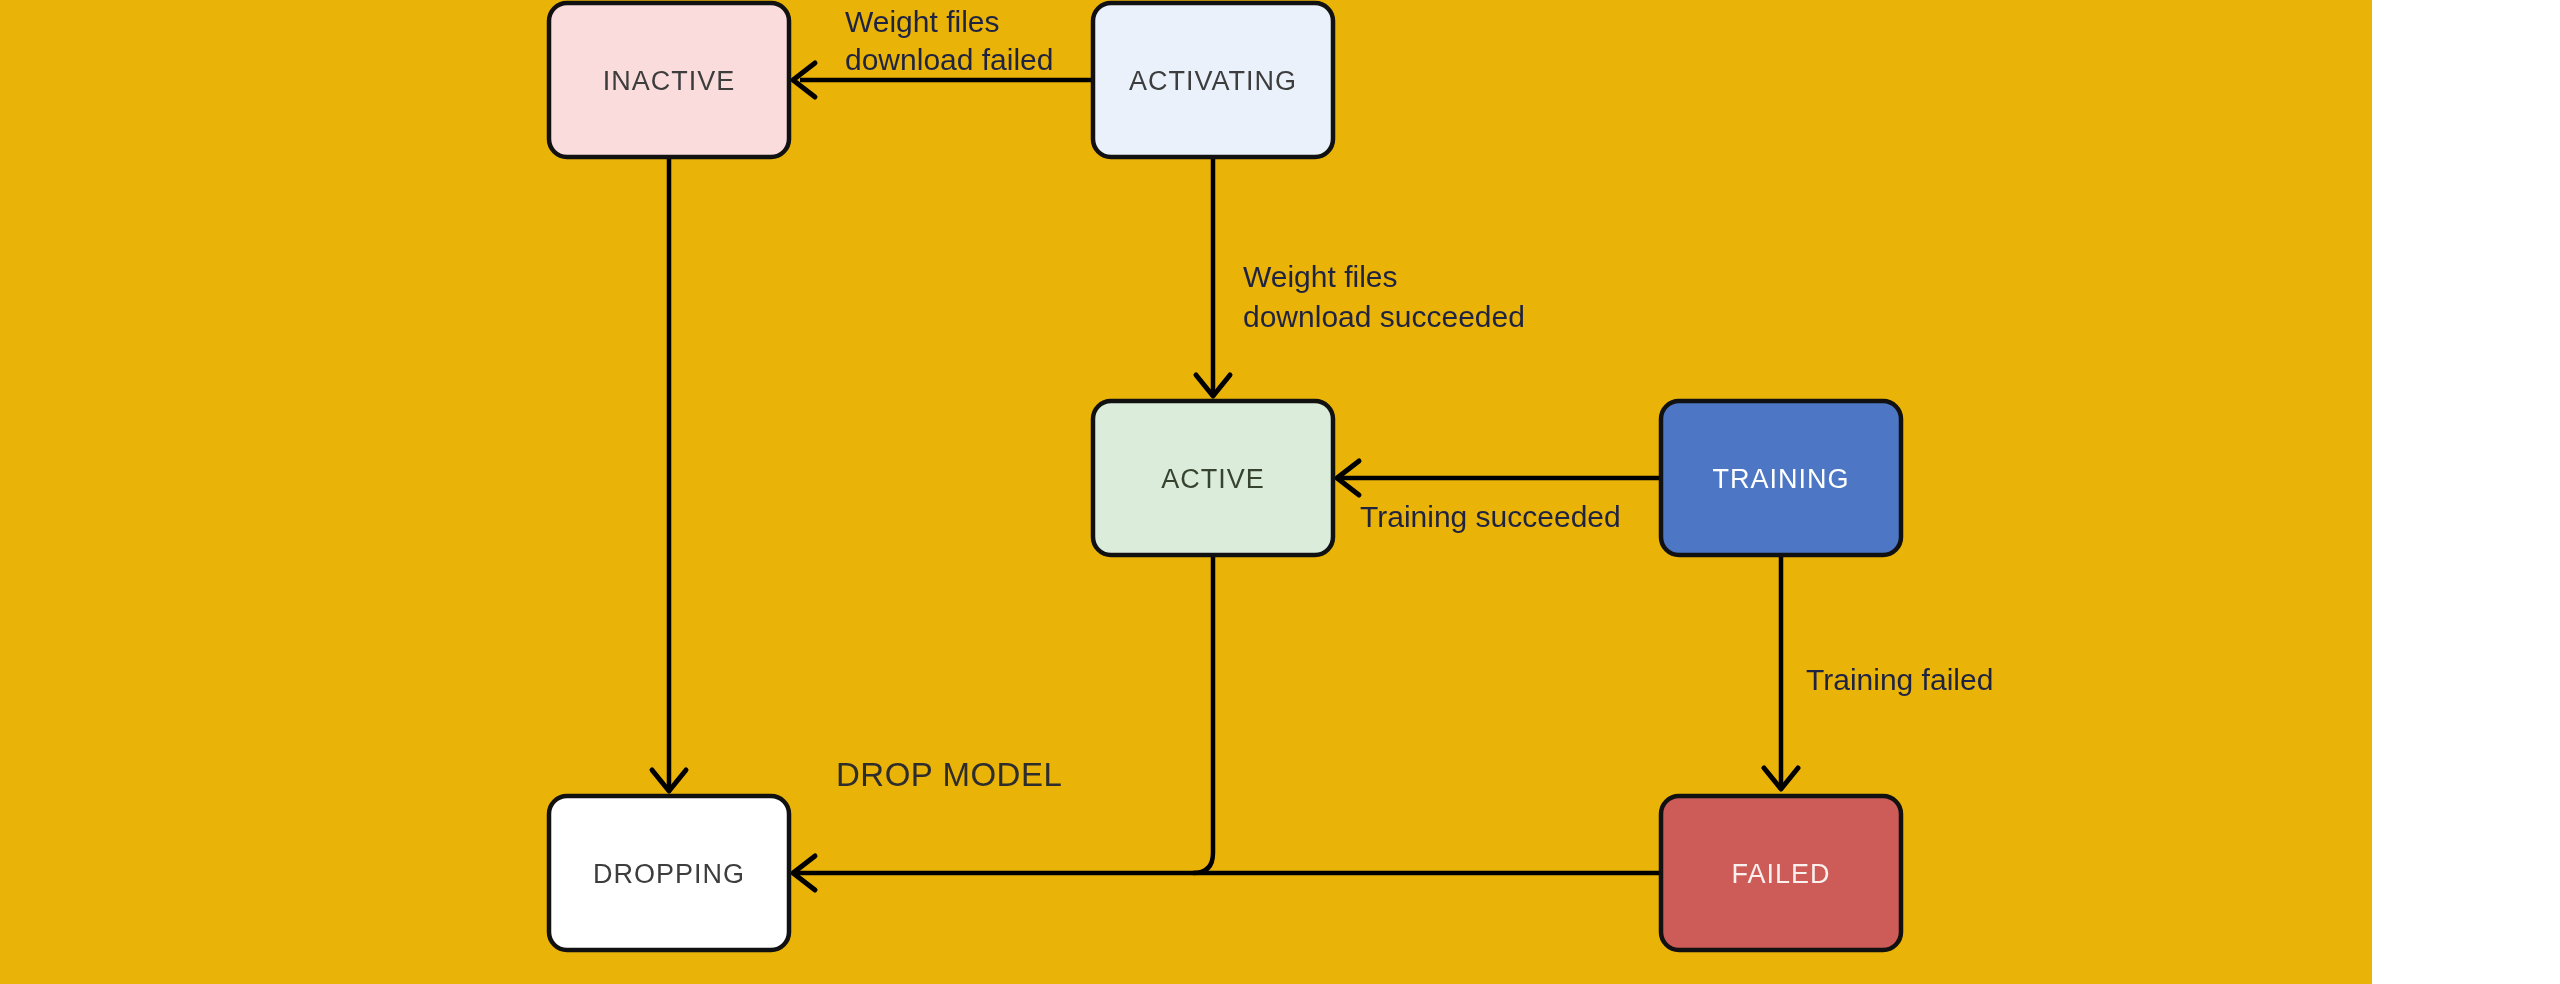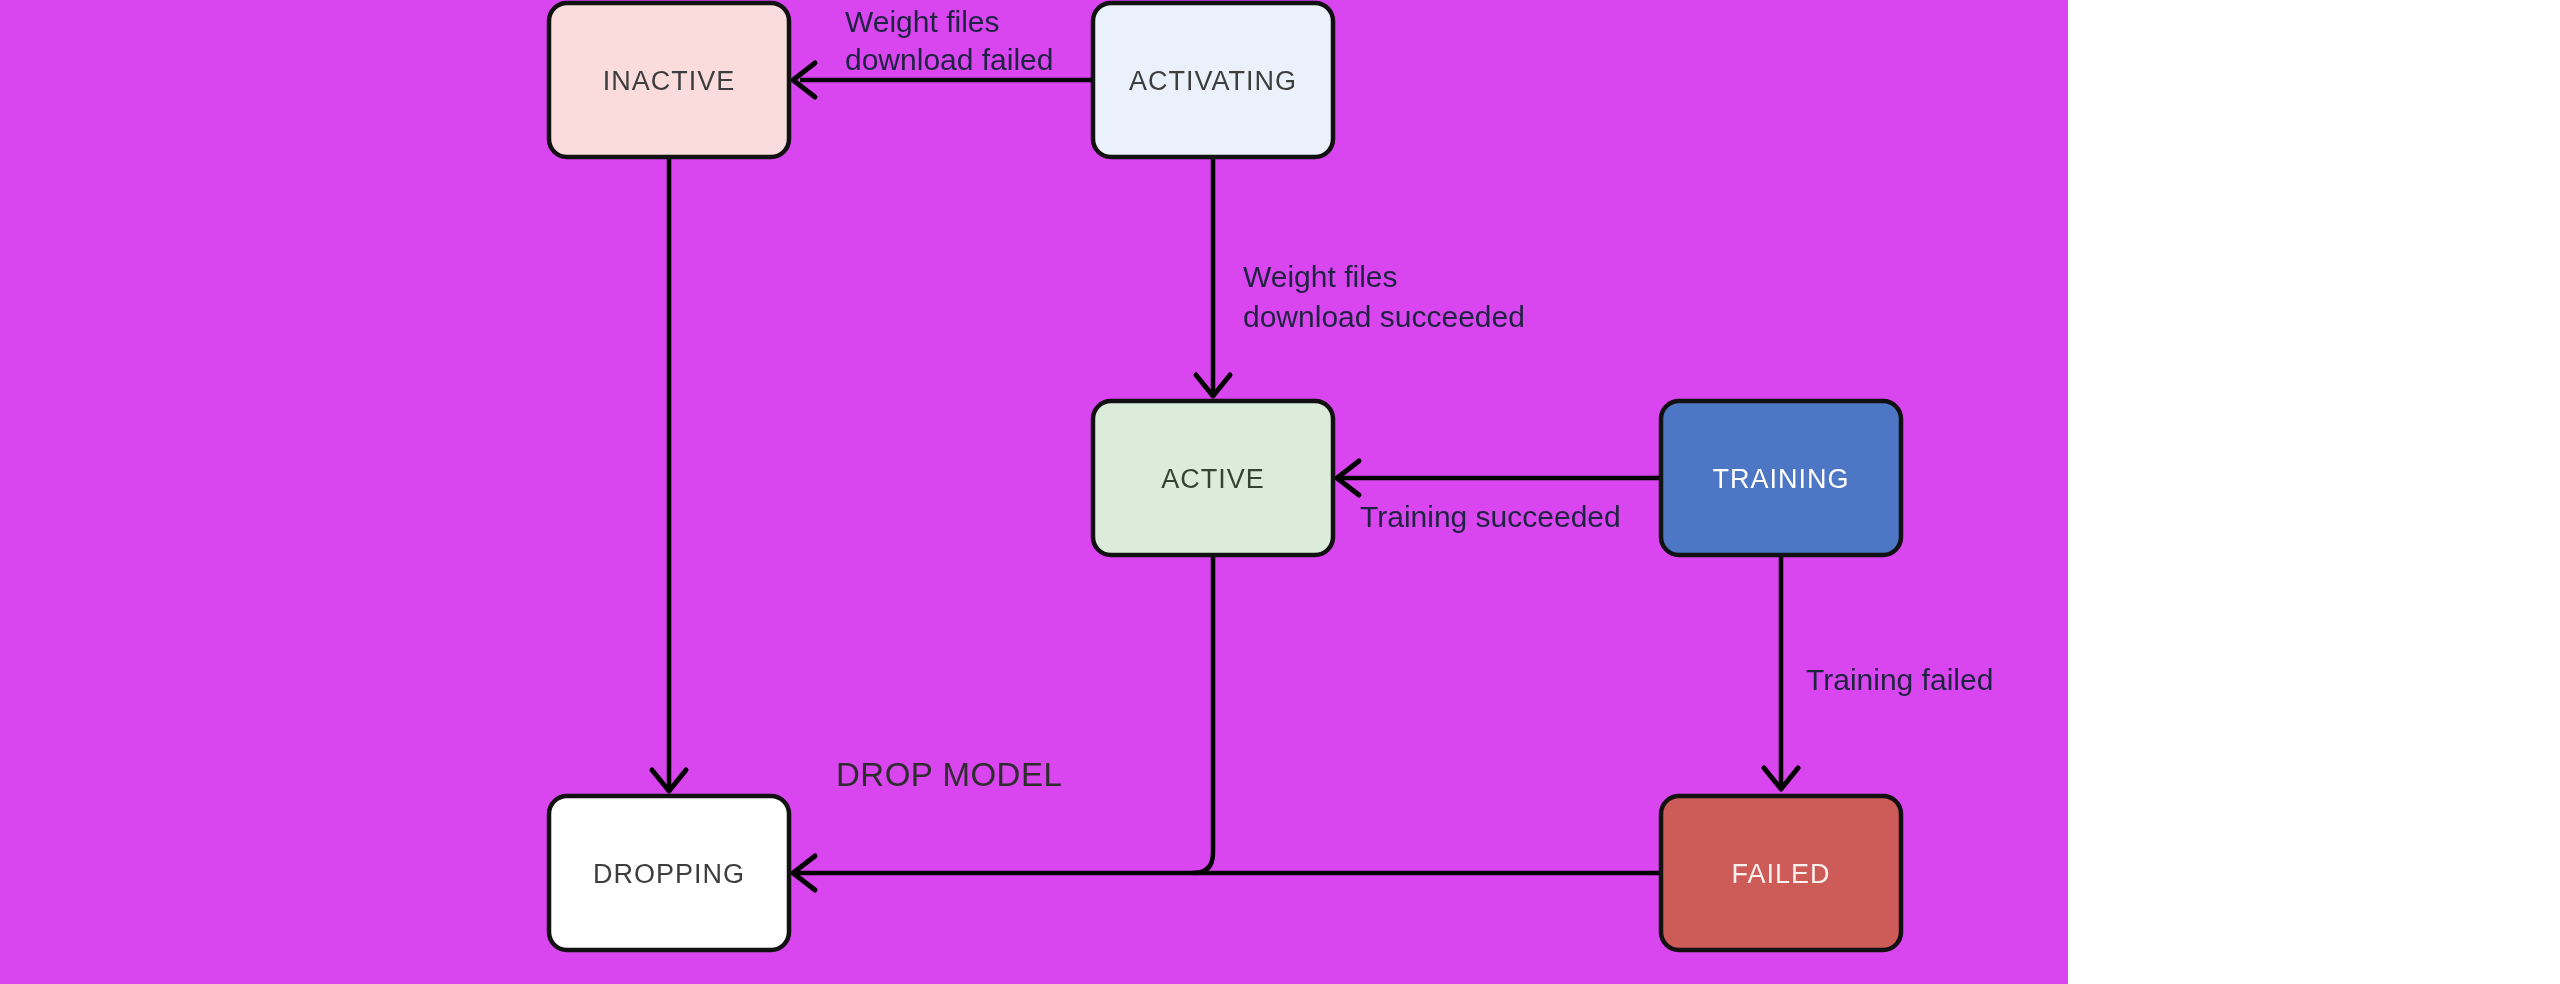--- a/index.html
+++ b/index.html
@@ -2,23 +2,23 @@
 <html><head>
 <meta charset="utf-8">
 <style>
   html, body {
     margin: 0;
     padding: 0;
     background: #ffffff;
   }
   #stage {
     position: relative;
-    width: 2068px;
+    width: 2372px;
     height: 984px;
-    background: #d946ef;
+    background: #eab308;
     font-family: "Liberation Sans", sans-serif;
     overflow: hidden;
   }
   svg { display: block; }
   .edge-line {
     stroke: #000000;
     stroke-width: 4.5;
     fill: none;
   }
   .arrowhead {

